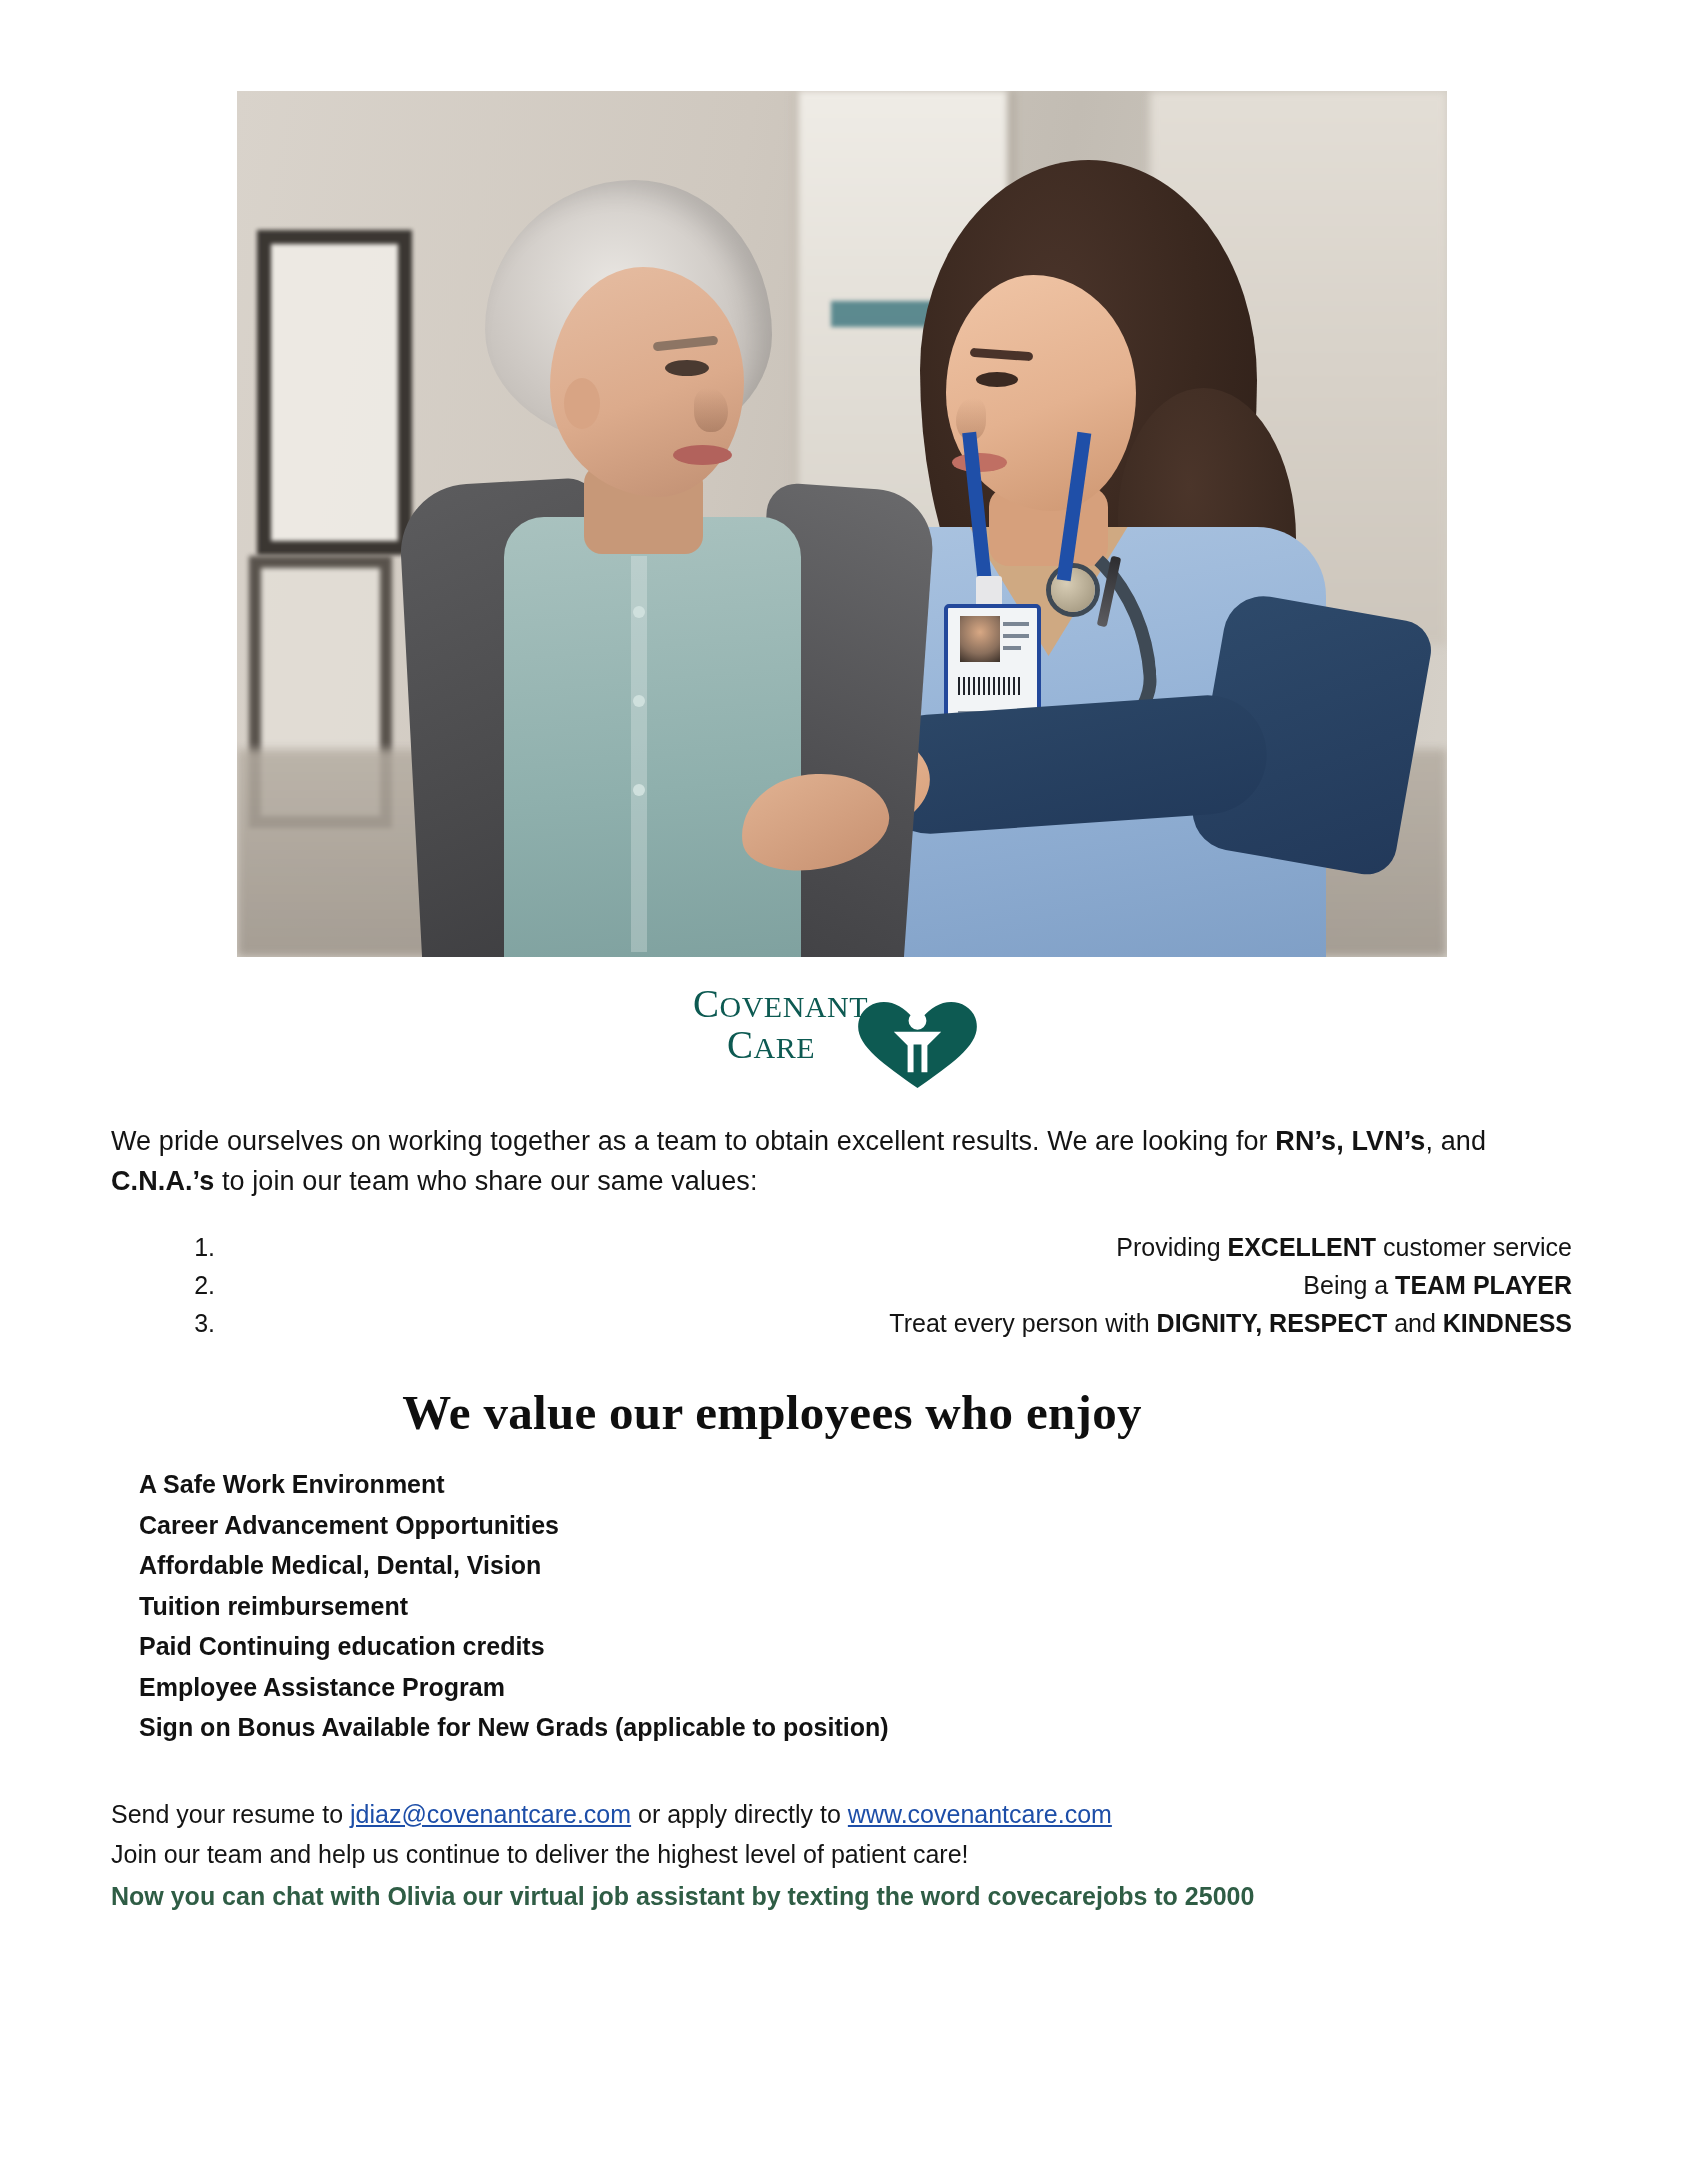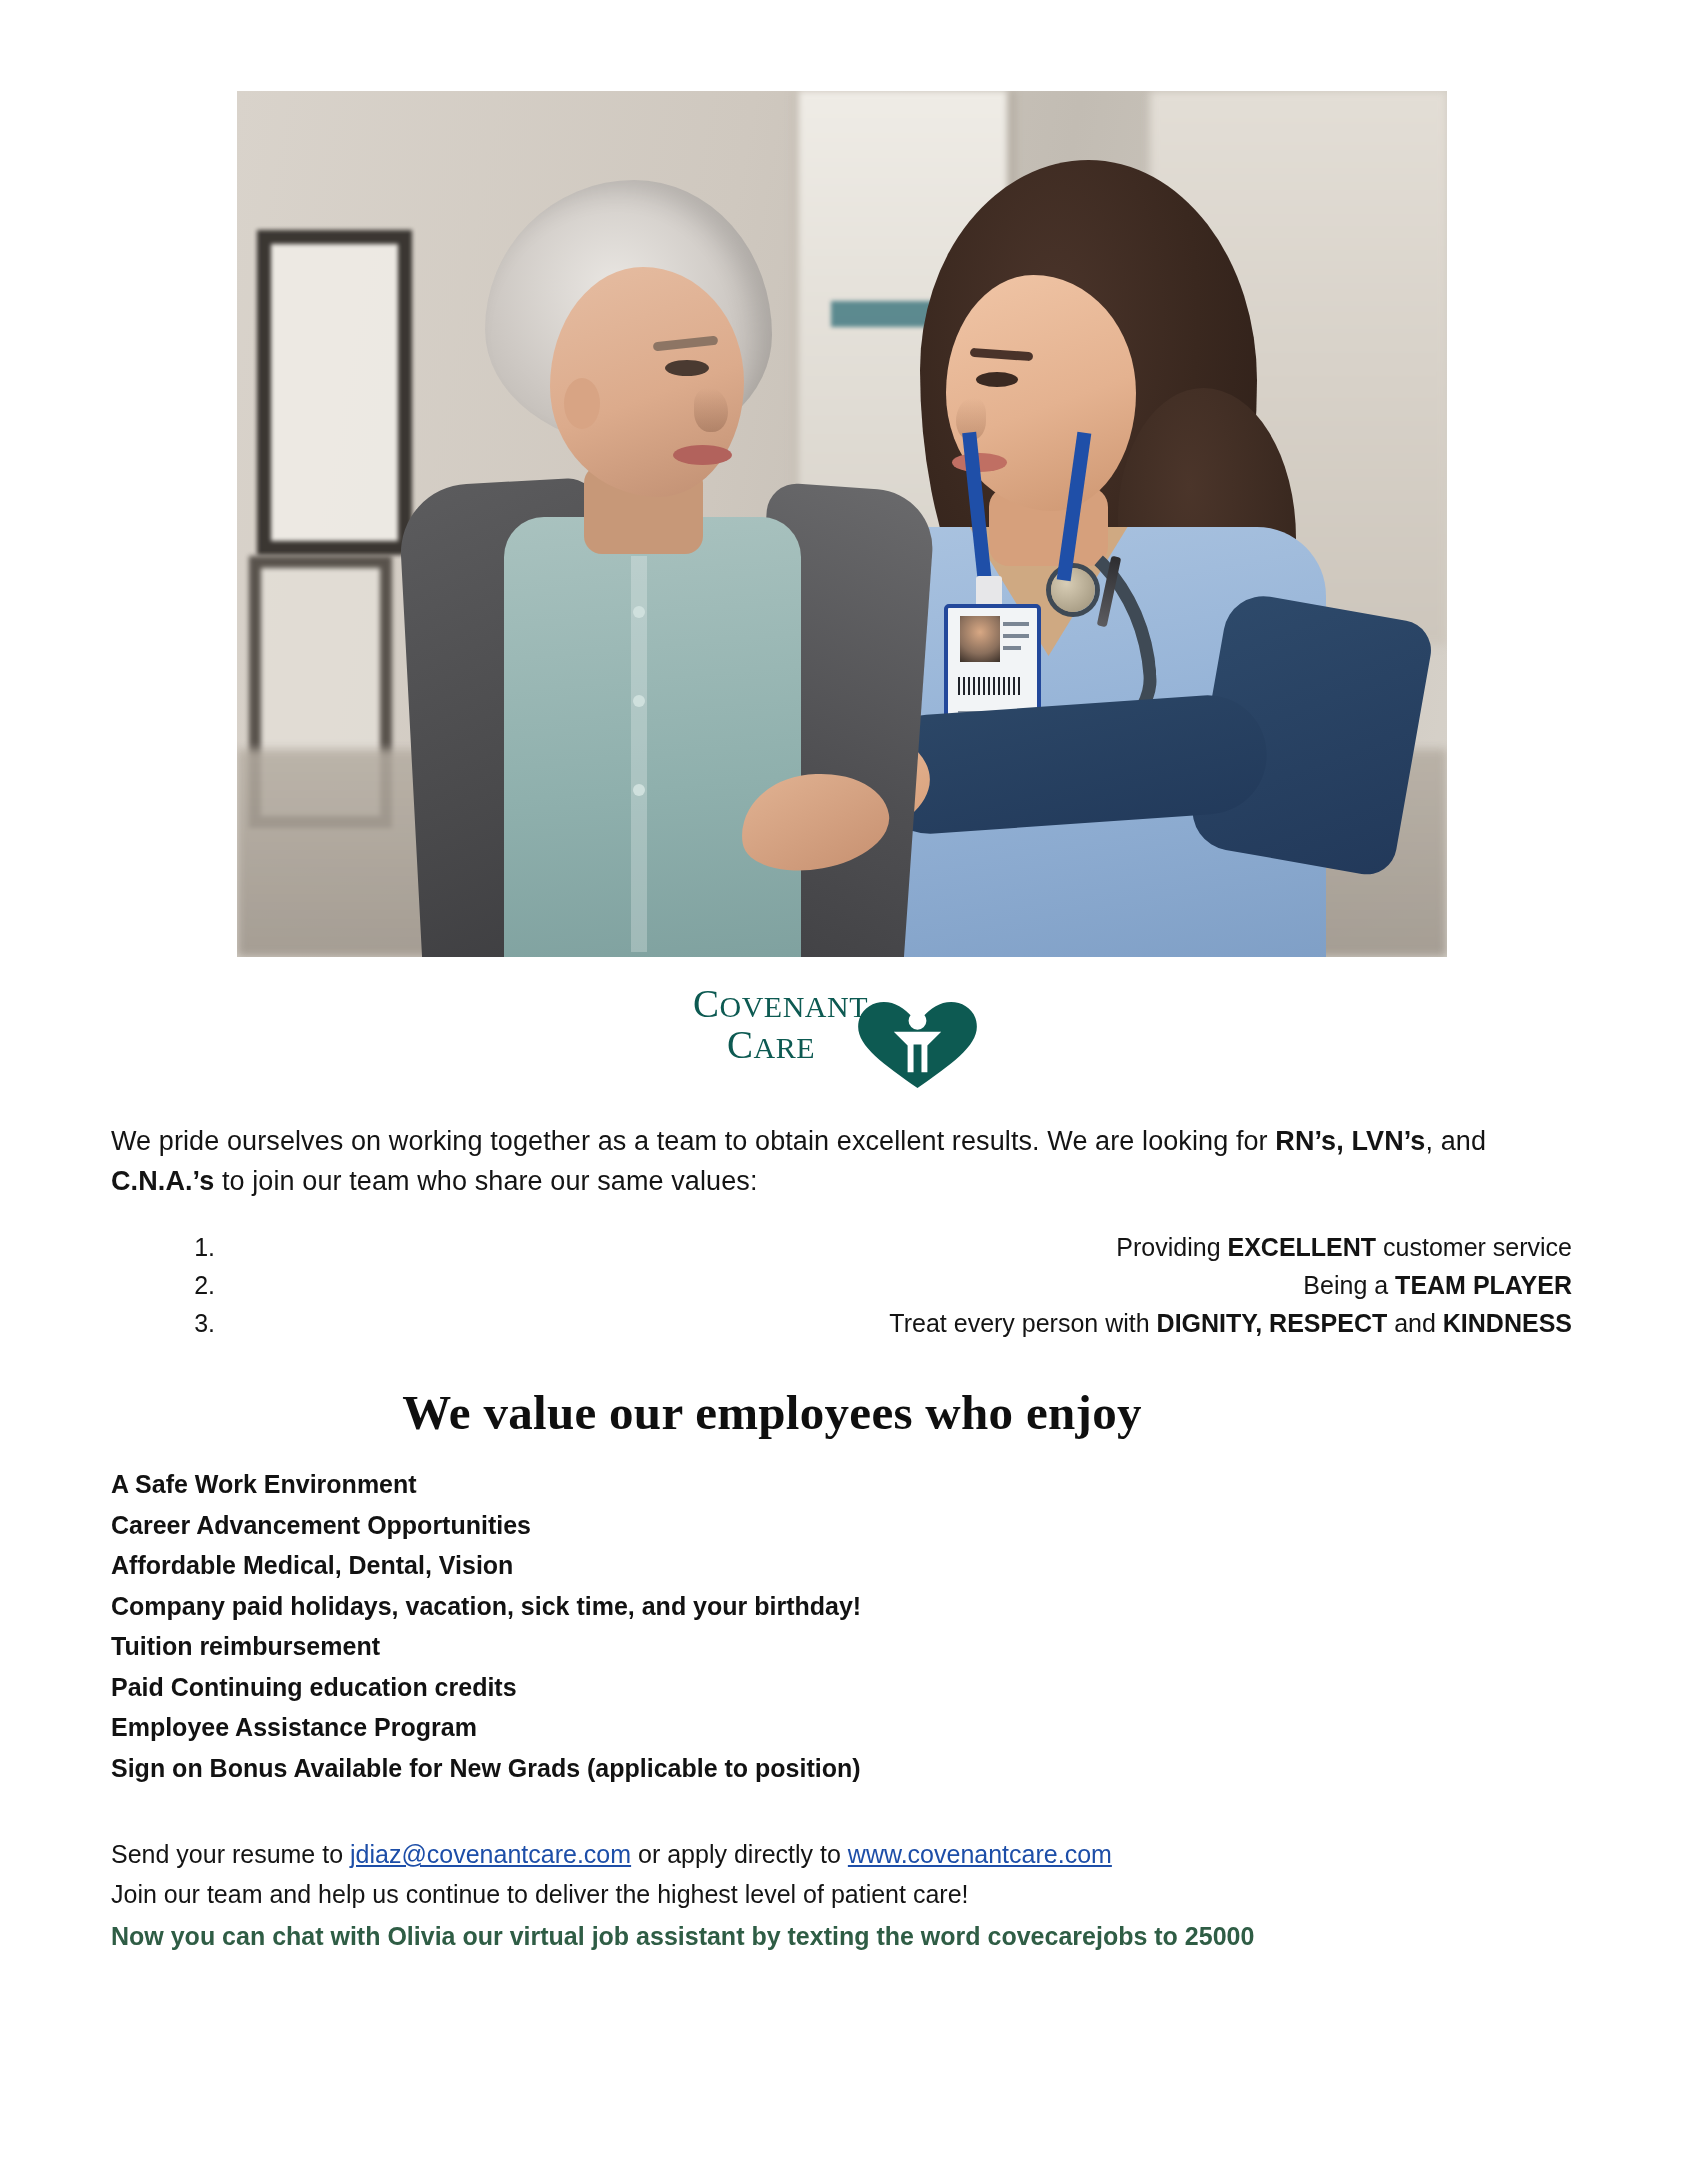--- a/index.html
+++ b/index.html
@@ -366,20 +366,21 @@
     padding-right: 139px;
     letter-spacing: 0.3px;
   }
 
   .benefits {
     margin-top: 24px;
     font-size: 25px;
     font-weight: bold;
     line-height: 1.62;
     color: #121212;
+    margin-left: 28px;
   }
 
   .closing {
     margin-top: 46px;
     font-size: 25px;
     line-height: 1.6;
     color: #141414;
   }
   .closing a {
     color: #1d4ea8;
@@ -475,21 +476,20 @@
     <li><span>Being a </span><b>TEAM PLAYER</b><span></span></li>
     <li><span>Treat every person with </span><b>DIGNITY, RESPECT</b><span> and </span><b>KINDNESS</b></li>
   </ol>
 
   <h2 class="headline">We value our employees who enjoy</h2>
 
   <div class="benefits">
     <div>A Safe Work Environment</div>
     <div>Career Advancement Opportunities</div>
     <div>Affordable Medical, Dental, Vision</div>
-    <div>Company paid holidays, vacation, sick time, and your birthday!</div>
     <div>Tuition reimbursement</div>
     <div>Paid Continuing education credits</div>
     <div>Employee Assistance Program</div>
     <div>Sign on Bonus Available for New Grads (applicable to position)</div>
   </div>
 
   <div class="closing">
     <div>
       <span>Send your resume to </span><a href="#">jdiaz@covenantcare.com</a><span> or apply directly to </span><a href="#">www.covenantcare.com</a>
     </div>

